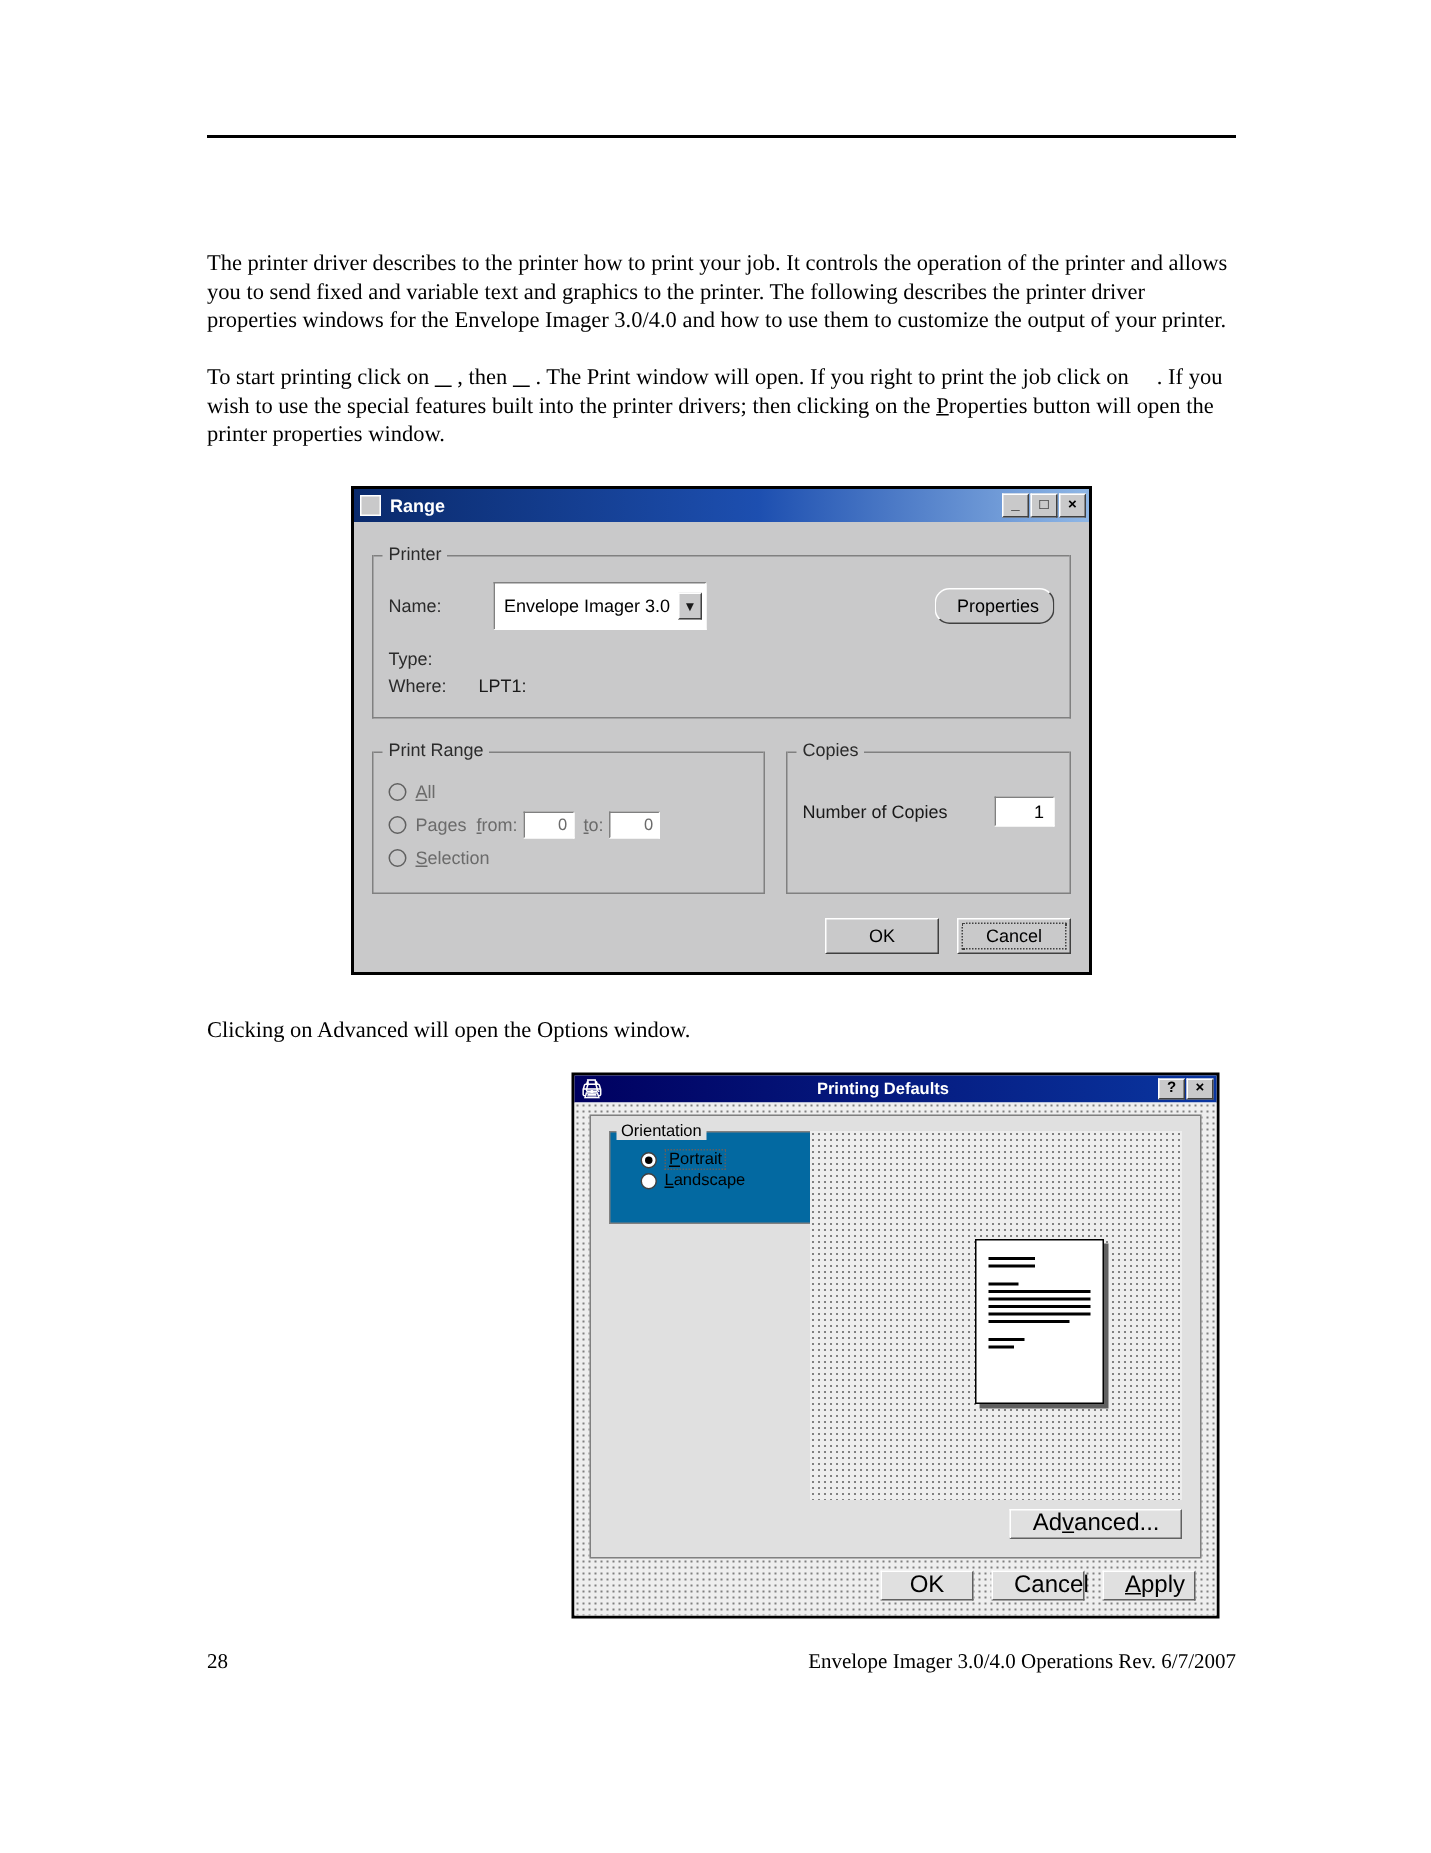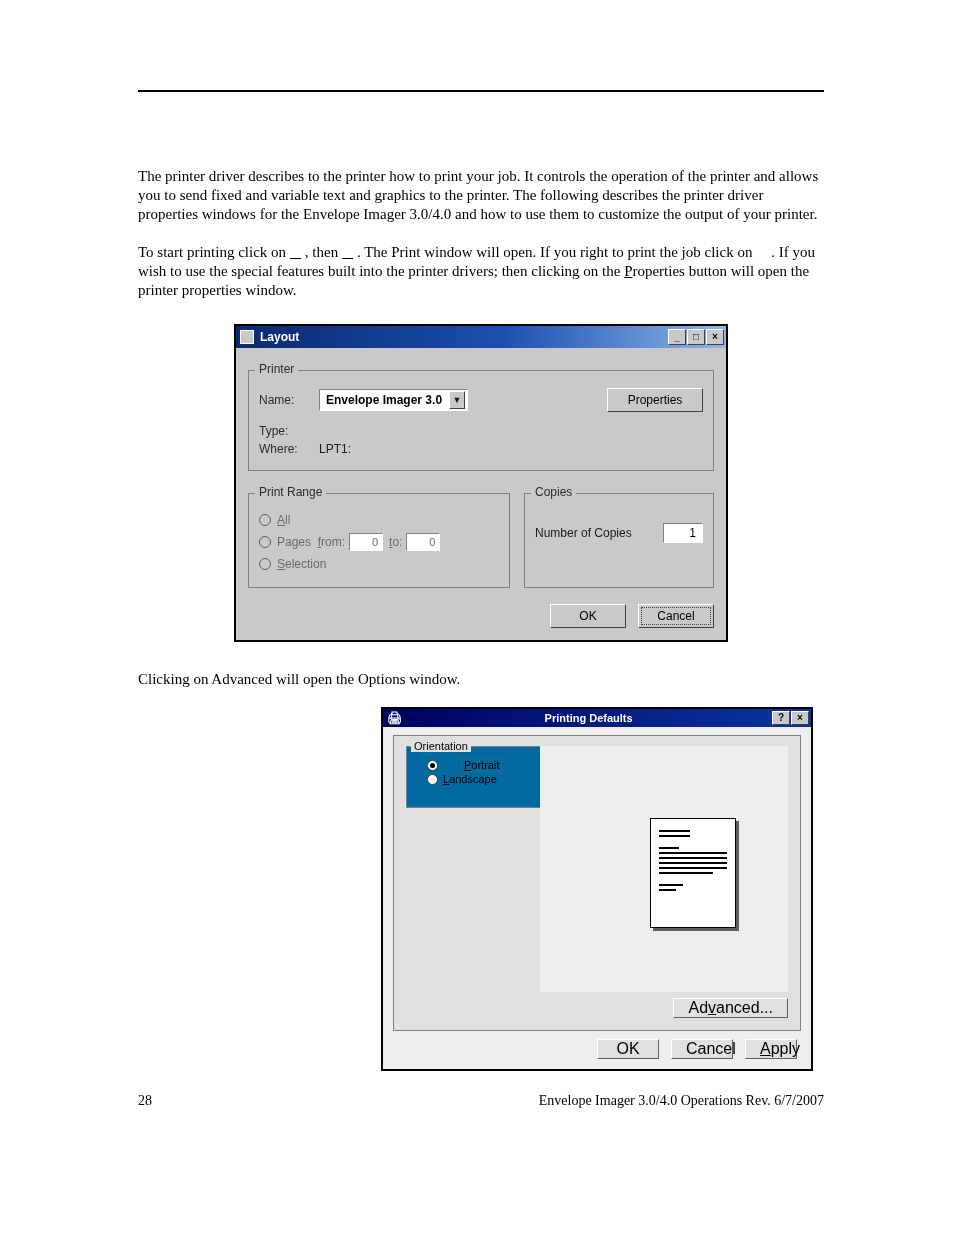--- a/index.html
+++ b/index.html
@@ -81,29 +81,28 @@
     background: #c9c9ca;
     padding: 0 4px;
     color: #2b2b2b;
   }
   .row { display: flex; align-items: center; margin: 4px 0; }
   .lbl { width: 60px; color: #2b2b2b; }
   .sel {
     flex: 1;
     display: flex;
     align-items: center;
-    height: 22px;
+    height: 32px;
     background: #fff;
     border-top: 1px solid #808080;
     border-left: 1px solid #808080;
     border-right: 1px solid #fff;
     border-bottom: 1px solid #fff;
     padding: 0 2px 0 6px;
     max-width: 250px;
-    font-weight: bold;
   }
   .sel-text { flex: 1; color: #000; font-size: 12px; }
   .sel-btn {
     width: 16px; height: 18px;
     background: #c9c9ca;
     border-top: 1px solid #fff;
     border-left: 1px solid #fff;
     border-right: 1px solid #404040;
     border-bottom: 1px solid #404040;
     text-align: center; line-height: 16px;
@@ -233,21 +232,21 @@
     border: 1px solid #404040; background: #fff;
     margin-right: 5px;
     position: relative;
   }
   .radio-dot.checked::after {
     content: ""; position: absolute;
     top: 2px; left: 2px; width: 5px; height: 5px;
     background: #000; border-radius: 50%;
   }
   .underl { text-decoration: underline; }
-  .dotted-lbl { border: 1px dotted #606060; padding: 0 2px; margin-left: 18px; }
+  .dotted-lbl { border: 1px dotted #606060; padding: 0 2px; }
 
   .preview-wrap { flex: 1; position: relative; }
   .preview-area {
     position: absolute;
     right: 0; top: 0;
     width: 248px; height: 246px;
     background-color: #eee;
     background-image: radial-gradient(#808080 0.7px, transparent 0.7px);
     background-size: 4px 4px;
   }
@@ -302,37 +301,37 @@
     <span> , then </span>
     <span class="u">&nbsp;&nbsp;&nbsp;</span>
     <span> .  The Print window will open.  If you right to print the job click on </span>
     <span>&nbsp;&nbsp;&nbsp;</span>
     <span> .  If you wish to use the special features built into the printer drivers; then clicking on the </span><span class="u">P</span><span>roperties button will open the printer properties window.</span>
   </p>
 
   <div class="dlg1">
     <div class="titlebar">
       <div class="title-icon"></div>
-      <div class="title-text">Layout</div>
+      <div class="title-text">Range</div>
       <div class="win-ctl">_</div>
       <div class="win-ctl">□</div>
       <div class="win-ctl">×</div>
     </div>
     <div class="dlg1-body">
 
       <div class="group">
         <div class="group-leg">Printer</div>
-        <div class="row" style="justify-content:space-between;">
+        <div class="row" style="gap:10px;justify-content:space-between;">
           <div class="lbl">Name:</div>
           <div class="sel">
             <div class="sel-text">Envelope Imager 3.0</div>
             <div class="sel-btn">▼</div>
           </div>
           <div style="flex:1"></div>
-          <div class="btn" style="width:96px;">Properties</div>
+          <div class="btn" style="width:80px;border-radius:10px;">Properties</div>
         </div>
         <div class="row" style="margin-top:12px;">
           <div class="lbl">Type:</div>
         </div>
         <div class="row">
           <div class="lbl">Where:</div>
           <div>LPT1:</div>
         </div>
       </div>
 
@@ -411,21 +410,21 @@
             </div>
           </div>
           <div class="adv-row">
             <div class="btn2">Ad<span class="underl">v</span>anced...</div>
           </div>
         </div>
       </div>
       <div class="dlg2-footer">
         <div class="btn2" style="width:62px;text-align:center;">OK</div>
         <div class="btn2" style="width:62px;text-align:center;">Cancel</div>
-        <div class="btn2" style="width:52px;text-align:center;"><span class="underl">A</span>pply</div>
+        <div class="btn2" style="width:62px;text-align:center;"><span class="underl">A</span>pply</div>
       </div>
     </div>
   </div>
 
   <div class="pg-footer">
     <span>28</span>
     <span>Envelope Imager 3.0/4.0 Operations Rev. 6/7/2007</span>
   </div>
 </div>
 

